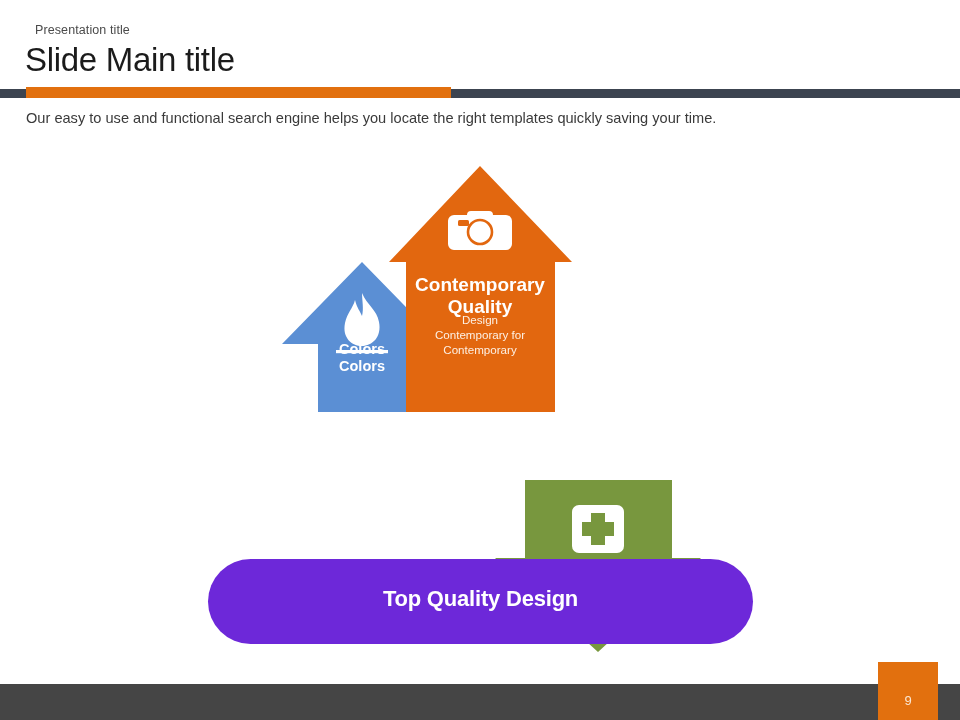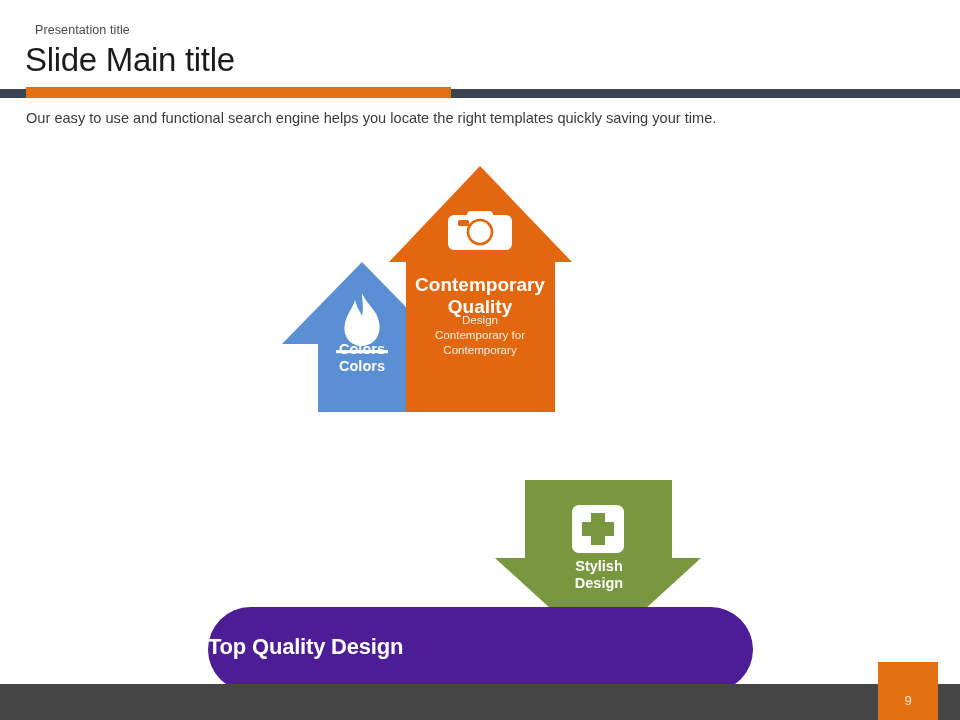--- a/index.html
+++ b/index.html
@@ -106,26 +106,26 @@
   .lbl-visual       { left: 296px; top: 191px; width: 132px; font-size: 14.5px; }
   .lbl-stylish      { left: 535px; top: 408px; width: 128px; font-size: 14.5px; }
 
   
   .pill {
     position: absolute;
     left: 208px;
     top: 409px;
     width: 545px;
     height: 85px;
-    background: #4c1d95;
+    background: #6d28d9;
     border-radius: 43px;
     display: flex;
     flex-direction: column;
+    align-items: center;
     justify-content: center;
-    margin-top: 48px;
   }
   .pill-title {
     color: #ffffff;
     font-size: 22px;
     font-weight: bold;
     letter-spacing: -0.2px;
     margin-bottom: 5px;
   }
   .pill-sub {
     color: #f0f0f0;

